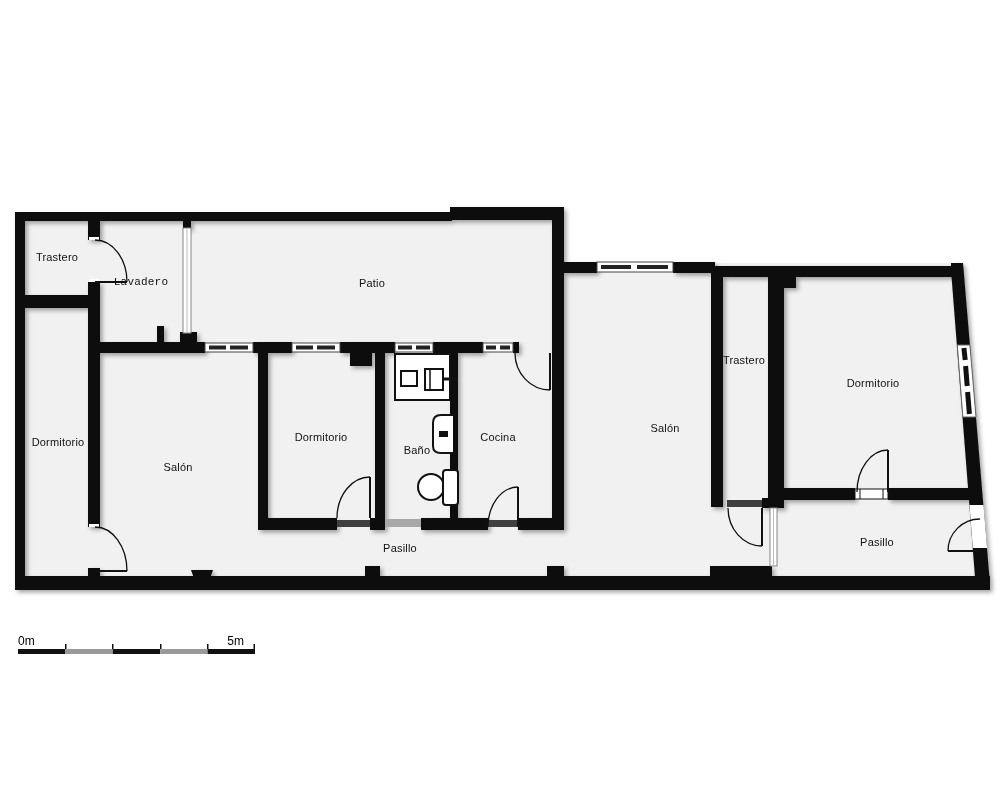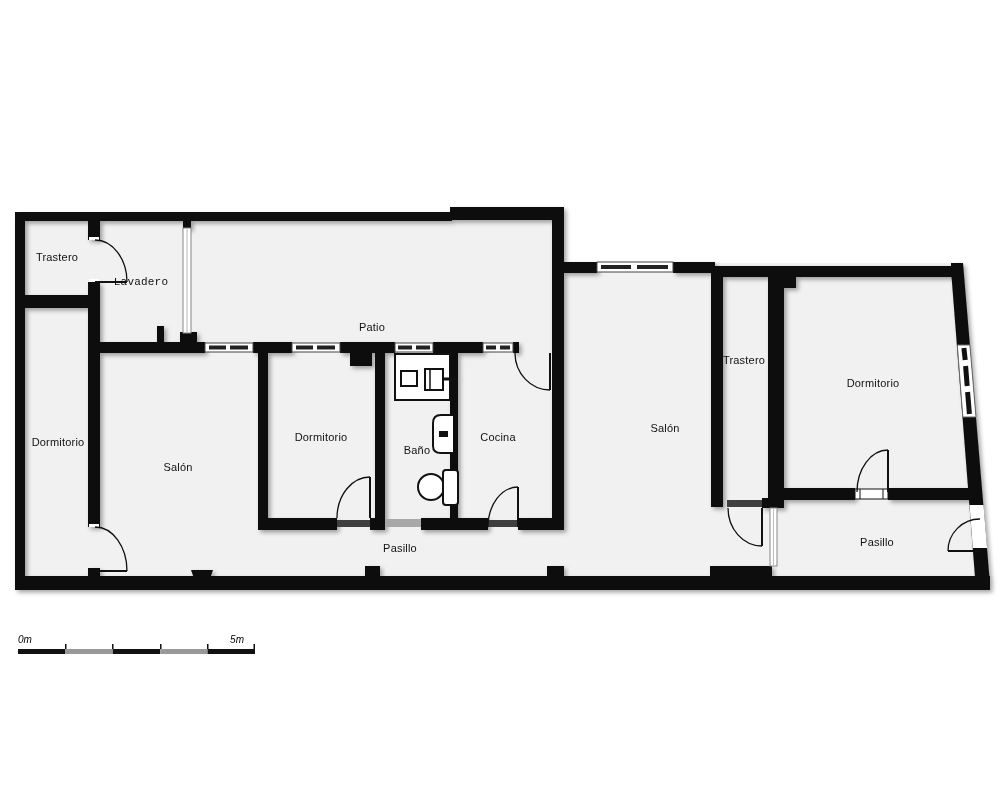--- a/index.html
+++ b/index.html
@@ -5,21 +5,21 @@
   html,body{margin:0;padding:0;background:#ffffff;}
   .canvas{
     position:relative;width:1000px;height:758px;background:#fff;overflow:hidden;
     font-family:"Liberation Sans", sans-serif;
   }
   .canvas svg{position:absolute;left:0;top:0;}
   .room-label{
     position:absolute;transform:translate(-50%,-50%);
     font-size:11px;color:#111;white-space:nowrap;letter-spacing:0.2px;
   }
-  .scale-label{position:absolute;font-size:10px;color:#000;font-style:italic;}
+  .scale-label{position:absolute;font-size:12px;color:#000;}
   .scale-label.right{transform:translateX(-100%);}
 </style>
 </head>
 <body>
 
 <div class="canvas">
 
   <svg width="1000" height="800" viewBox="0 0 1000 800">
     <defs>
       <filter id="wallshadow" x="-20%" y="-20%" width="140%" height="140%">
@@ -207,21 +207,21 @@
       <rect x="65" y="644" width="1.5" height="5" fill="#111"></rect>
       <rect x="112" y="644" width="1.5" height="5" fill="#111"></rect>
       <rect x="160" y="644" width="1.5" height="5" fill="#111"></rect>
       <rect x="207" y="644" width="1.5" height="5" fill="#111"></rect>
       <rect x="253.5" y="644" width="1.5" height="5" fill="#111"></rect>
     </g>
   </svg>
 
   <div class="room-label" style="left:57px;top:257px;">Trastero</div>
   <div class="room-label" style="left:141px;top:282px;font-family:Liberation Mono, monospace;">Lavadero</div>
-  <div class="room-label" style="left:372px;top:283px;margin-top:44px;">Patio</div>
+  <div class="room-label" style="left:372px;top:283px;">Patio</div>
   <div class="room-label" style="left:58px;top:442px;">Dormitorio</div>
   <div class="room-label" style="left:178px;top:467px;">Salón</div>
   <div class="room-label" style="left:321px;top:437px;">Dormitorio</div>
   <div class="room-label" style="left:417px;top:450px;">Baño</div>
   <div class="room-label" style="left:498px;top:437px;">Cocina</div>
   <div class="room-label" style="left:400px;top:548px;">Pasillo</div>
   <div class="room-label" style="left:665px;top:428px;">Salón</div>
   <div class="room-label" style="left:744px;top:360px;">Trastero</div>
   <div class="room-label" style="left:873px;top:383px;">Dormitorio</div>
   <div class="room-label" style="left:877px;top:542px;">Pasillo</div>

